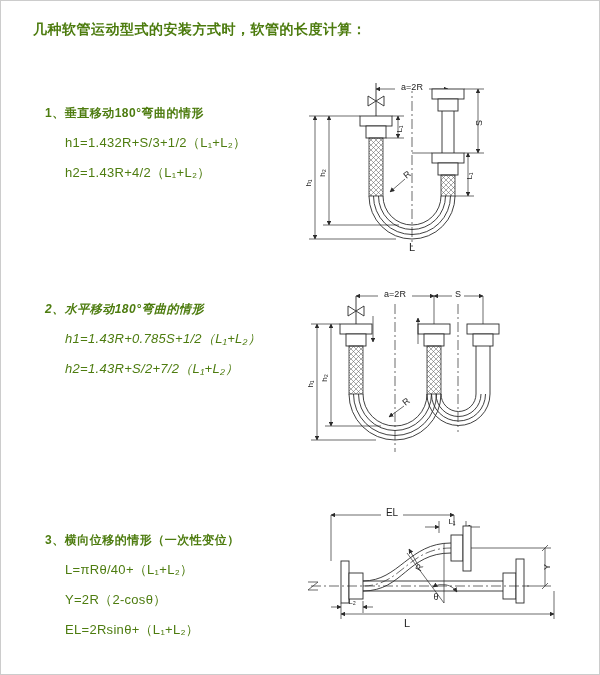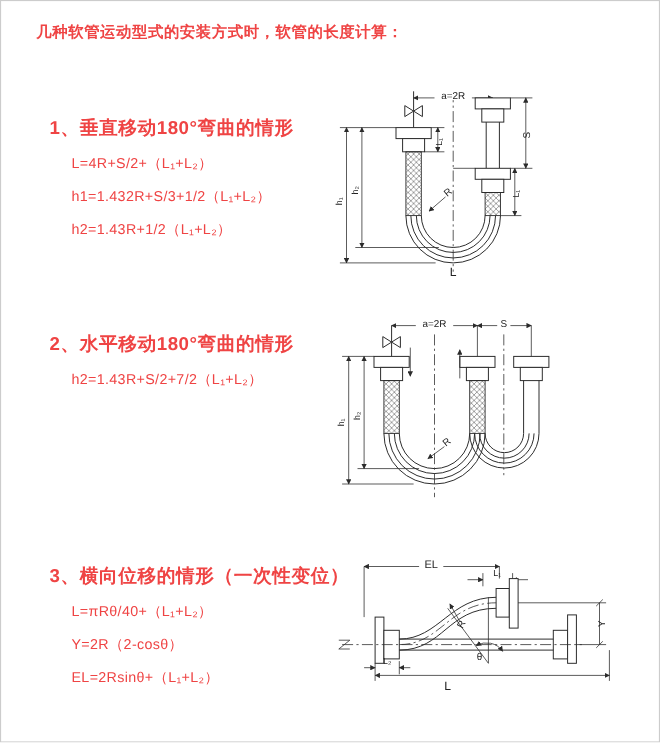--- a/index.html
+++ b/index.html
@@ -1,53 +1,53 @@
 <!DOCTYPE html>
 <html><head>
 <meta charset="utf-8">
 <style>
   html,body{margin:0;padding:0;background:#fff;}
   .page{
     position:relative;width:600px;height:675px;background:#fff;
-    font-family:"Liberation Sans","DejaVu Sans",sans-serif;color:#ef4444;
+    font-family:"Liberation Sans","DejaVu Sans",sans-serif;color:#4d7c0f;
     border:1px solid #cccccc;box-sizing:border-box;overflow:hidden;
   }
   .title{
     position:absolute;left:32px;top:20px;font-size:14px;font-weight:700;
     letter-spacing:0.5px;white-space:nowrap;
   }
   .section{position:absolute;left:44px;}
-  .sec1{top:104px;} .sec2{top:300px;} .sec3{top:511px;}
-  .heading{font-size:17px;font-weight:700;letter-spacing:0.5px;margin:0 0 12px 0;white-space:nowrap;}
+  .sec1{top:104px;} .sec2{top:300px;font-style:italic;} .sec3{top:531px;}
+  .heading{font-size:12px;font-weight:700;letter-spacing:0.5px;margin:0 0 12px 0;white-space:nowrap;}
   .formula{font-size:13px;font-weight:400;margin:0 0 12px 20px;letter-spacing:0.3px;white-space:nowrap;}
   svg{position:absolute;overflow:visible;}
   svg text{font-family:"Liberation Sans","DejaVu Sans",sans-serif;fill:#222;}
   .ln{stroke:#2b2b2b;stroke-width:0.9;fill:none;}
   .lnf{stroke:#2b2b2b;stroke-width:0.9;fill:#fff;}
   .dim{stroke:#2b2b2b;stroke-width:0.7;fill:none;}
   .cl{stroke:#2b2b2b;stroke-width:0.7;fill:none;stroke-dasharray:10 3 2 3;}
   .braid{fill:url(#braid);stroke:#2b2b2b;stroke-width:0.8;}
   .t9{font-size:9px;} .t8{font-size:8px;} .t10{font-size:10px;} .t11{font-size:11px;}
 </style>
 </head>
 <body>
 
 <div class="page">
 
   <div class="title">几种软管运动型式的安装方式时，软管的长度计算：</div>
 
   <div class="section sec1">
     <div class="heading">1、垂直移动180°弯曲的情形</div>
-    <div class="formula">L=4R+S/2+（L₁+L₂）</div>
     <div class="formula">h1=1.432R+S/3+1/2（L₁+L₂）</div>
-    <div class="formula">h2=1.43R+1/2（L₁+L₂）</div>
+    <div class="formula">h2=1.43R+4/2（L₁+L₂）</div>
   </div>
 
   <div class="section sec2">
     <div class="heading">2、水平移动180°弯曲的情形</div>
+    <div class="formula">h1=1.43R+0.785S+1/2（L₁+L₂）</div>
     <div class="formula">h2=1.43R+S/2+7/2（L₁+L₂）</div>
   </div>
 
   <div class="section sec3">
     <div class="heading">3、横向位移的情形（一次性变位）</div>
     <div class="formula">L=πRθ/40+（L₁+L₂）</div>
     <div class="formula">Y=2R（2-cosθ）</div>
     <div class="formula">EL=2Rsinθ+（L₁+L₂）</div>
   </div>
 

